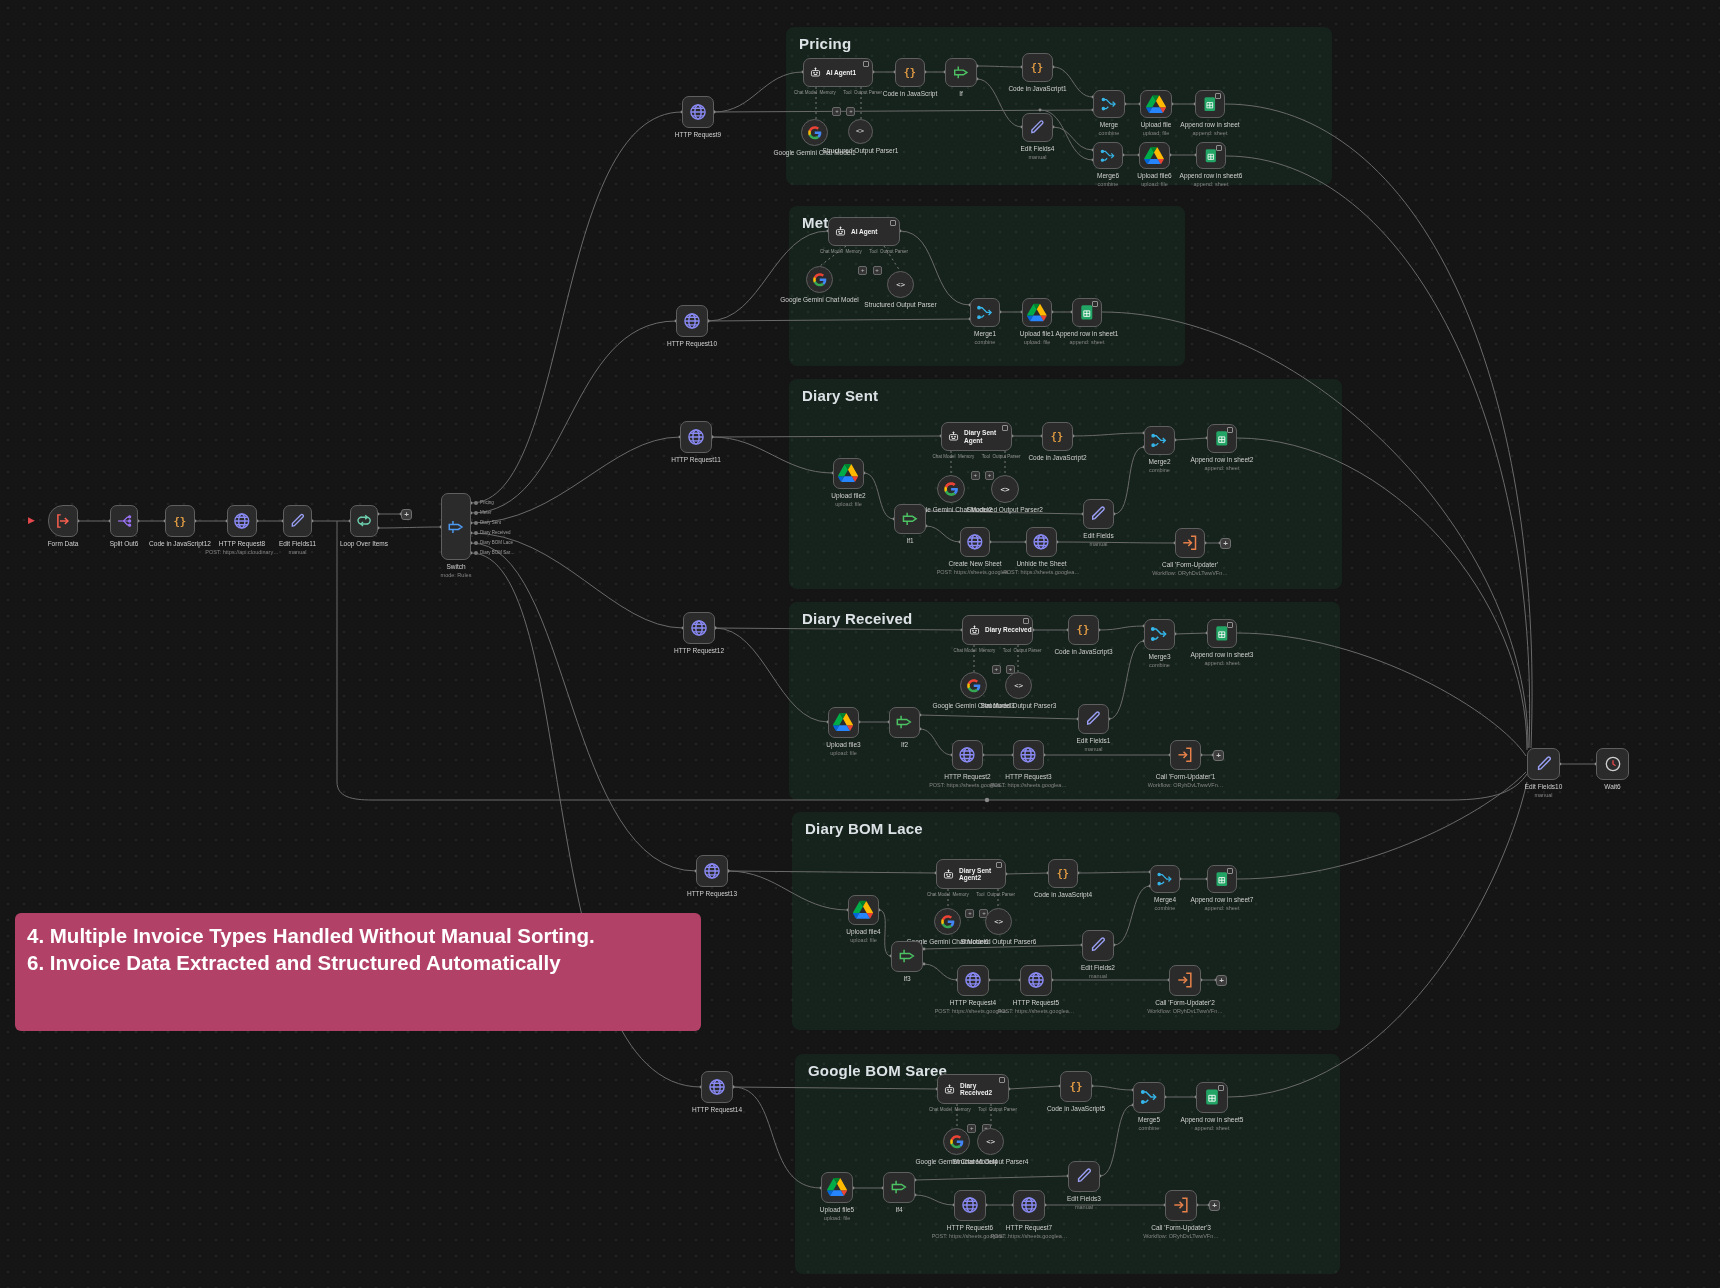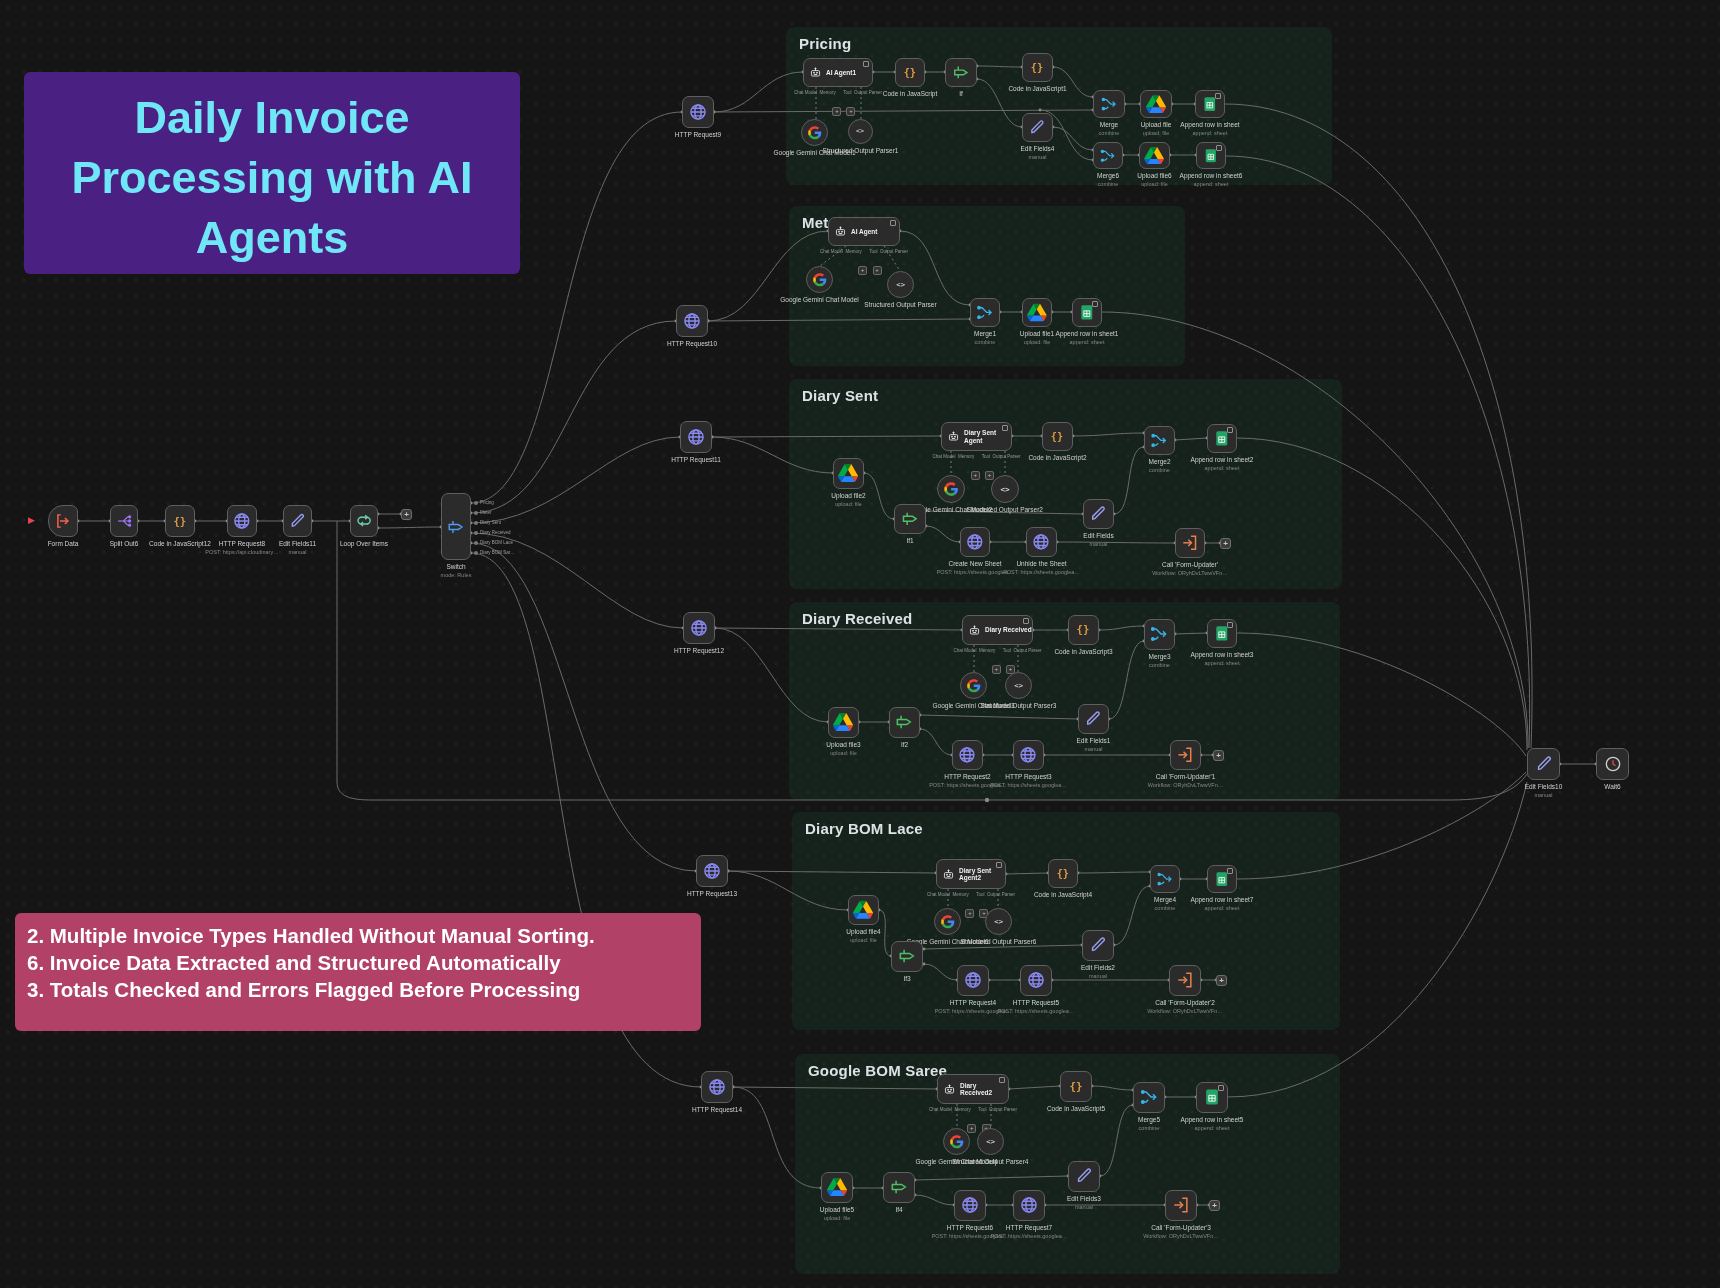--- a/index.html
+++ b/index.html
@@ -1349,20 +1349,18 @@
               <path d="M12 7.5V12l3 2.2" stroke="#e5484d"></path>
             </g>
           </svg>
         </span>
       </div>
       <div class="nlabel" style="left: 1567.5px; top: 783px;">Wait6</div>
     </div>
 
   <div class="start-marker" style="left:28px;top:515px;">▶</div>
 
-  <div id="title-note" class="note" style="background: rgb(74, 32, 131); color: rgb(112, 231, 247);">Daily Invoice Processing with AI Agents</div>
 
   <div id="summary-note" class="note" style="background: rgb(178, 65, 104); color: rgb(255, 255, 255);">
-    <div>2. Multiple Invoice Types Handled Without Manual Sorting.</div>
+    <div>4. Multiple Invoice Types Handled Without Manual Sorting.</div>
     <div>6. Invoice Data Extracted and Structured Automatically</div>
-    <div>3. Totals Checked and Errors Flagged Before Processing</div>
   </div>
 </div>
 
 </body></html>

